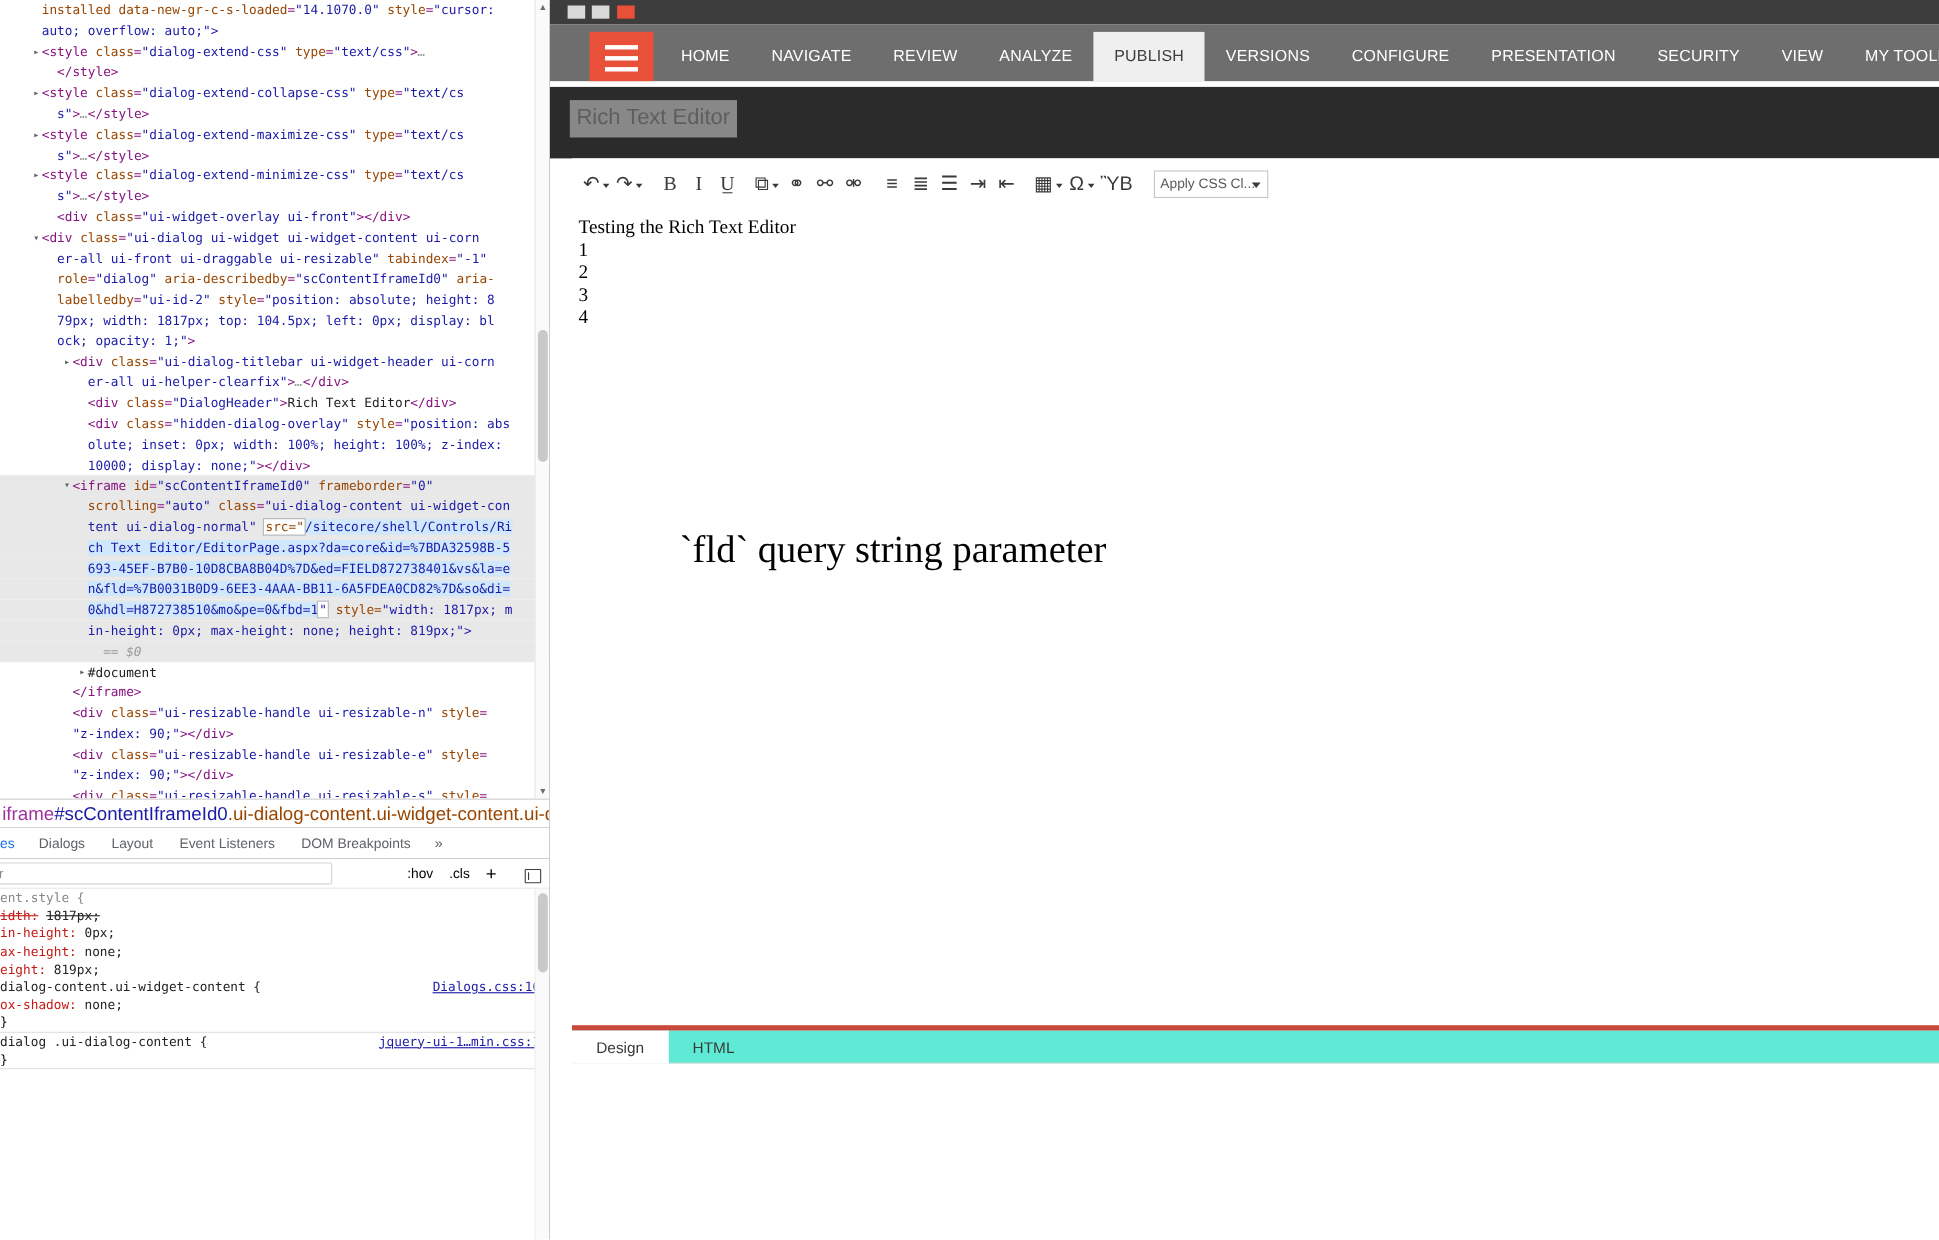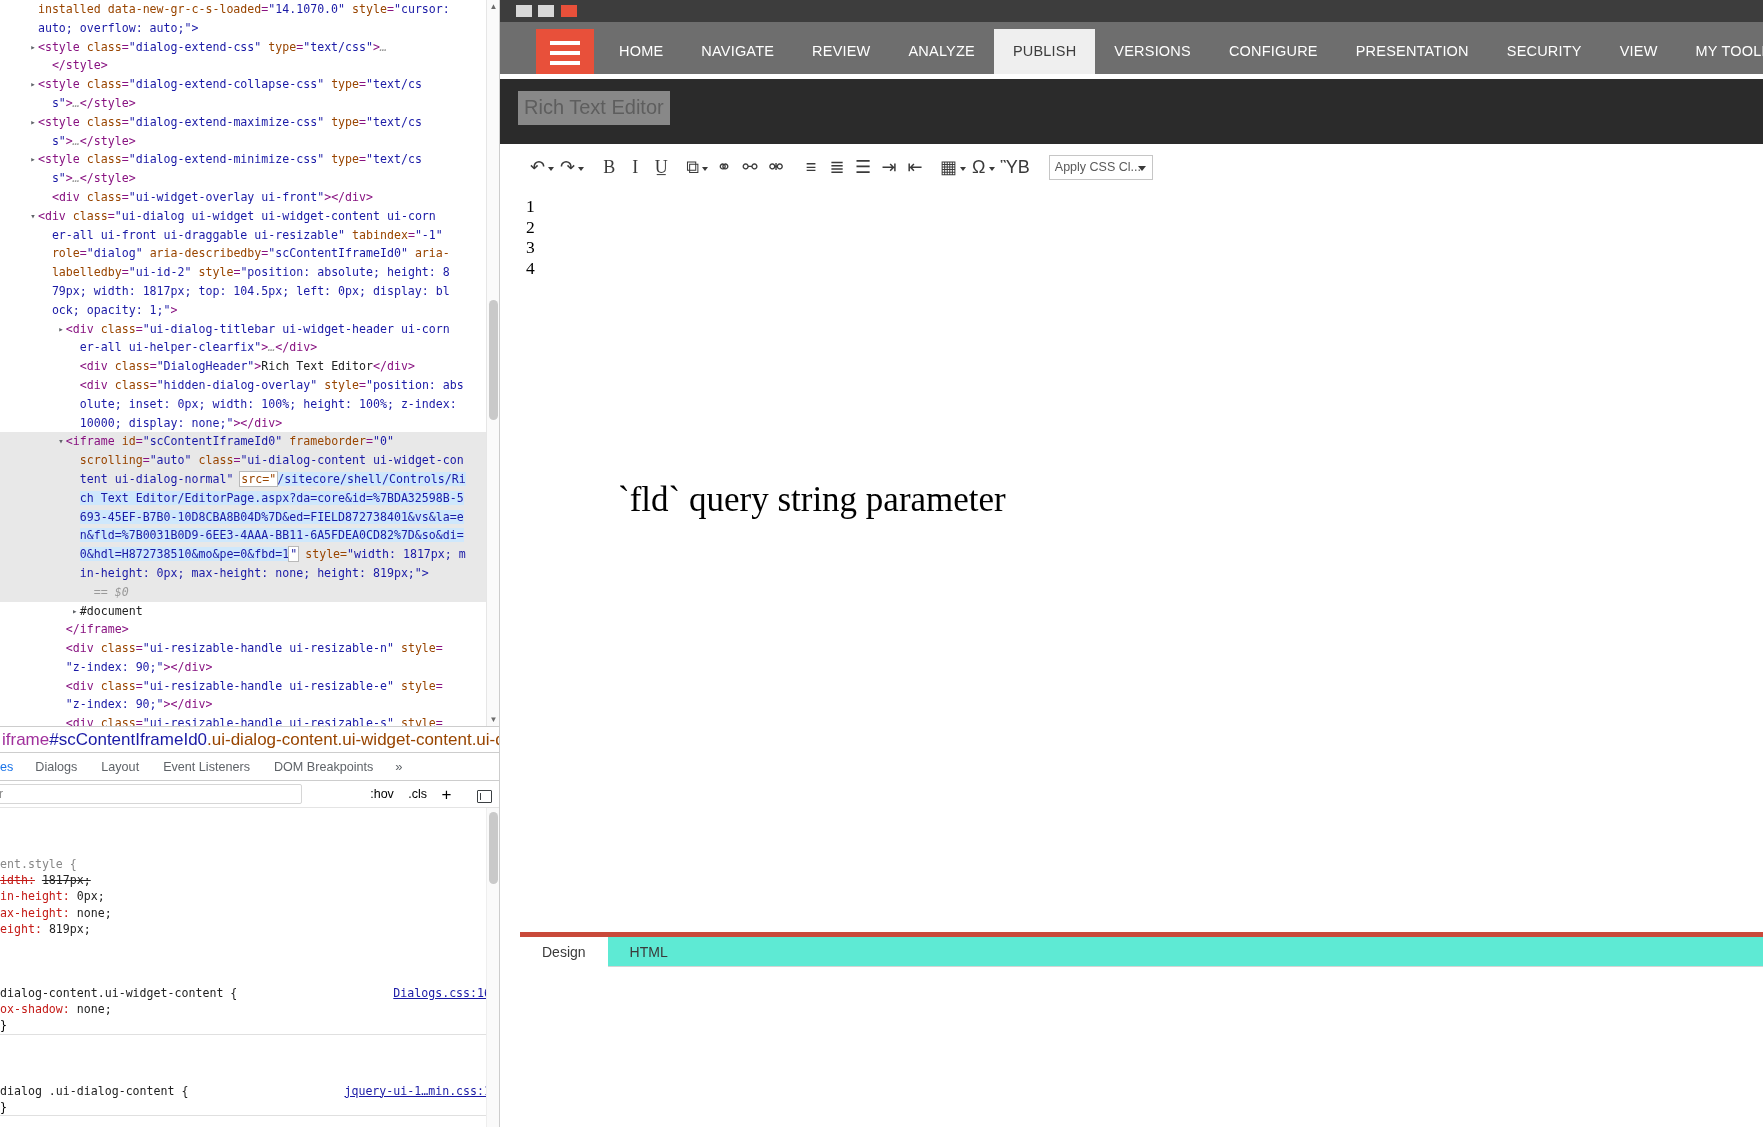--- a/index.html
+++ b/index.html
@@ -147,21 +147,21 @@
   }
 
   
   .css-rules {
     position: absolute; left: 0; top: 808px; width: 500px; height: 319px;
     background: #ffffff; overflow: hidden;
     font-family: "DejaVu Sans Mono", "Liberation Mono", monospace;
     font-size: 11.6px; line-height: 16.2px; white-space: pre;
   }
   .rule { position: relative; }
-  .rule-head { color: #222; margin-top: 48px; }
+  .rule-head { color: #222; }
   .sel-gray { color: #888888; }
   .prop { color: #c41a16; }
   .val  { color: #222222; }
   .strike { text-decoration: line-through; }
   .src-link {
     position: absolute; right: 2px; color: #1a1aa6; text-decoration: underline;
   }
   .rule-sep {
     border-bottom: 1px solid #e0e0e0;
   }
@@ -395,20 +395,21 @@
     <div class="dark-band">
       <div class="rte-title">Rich Text Editor</div>
     </div>
 
     <div class="rte-toolbar">
       <div class="tb-inner" id="tb-inner"><div class="tbtn sans"><span>↶</span><span class="caret"></span></div><div class="tbtn sans"><span>↷</span><span class="caret"></span></div><span class="tb-sep"></span><div class="tbtn"><span>B</span></div><div class="tbtn"><span>I</span></div><div class="tbtn"><span>U̲</span></div><span class="tb-sep"></span><div class="tbtn sans"><span>⧉</span><span class="caret"></span></div><div class="tbtn sans"><span>⚭</span></div><div class="tbtn sans"><span>⚯</span></div><div class="tbtn sans"><span>⚮</span></div><span class="tb-sep"></span><div class="tbtn sans"><span>≡</span></div><div class="tbtn sans"><span>≣</span></div><div class="tbtn sans"><span>☰</span></div><div class="tbtn sans"><span>⇥</span></div><div class="tbtn sans"><span>⇤</span></div><span class="tb-sep"></span><div class="tbtn sans"><span>▦</span><span class="caret"></span></div><div class="tbtn sans"><span>Ω</span><span class="caret"></span></div><div class="tbtn sans"><span>ὛB</span></div><div class="css-class-select"><span>Apply CSS Cl...</span><span class="caret2"></span></div></div>
     </div>
 
     <div class="editor-area">
       <div class="editor-content" id="editor-content">
+          <p>Testing the Rich Text Editor</p>
           <p>1</p>
           <p>2</p>
           <p>3</p>
           <p>4</p>
         </div>
       <div class="big-code">`fld` query string parameter</div>
     </div>
 
     <div class="bottom-strip"></div>
     <div class="bottom-tabs" id="bottom-tabs"><div class="btab active">Design</div><div class="btab">HTML</div></div>

